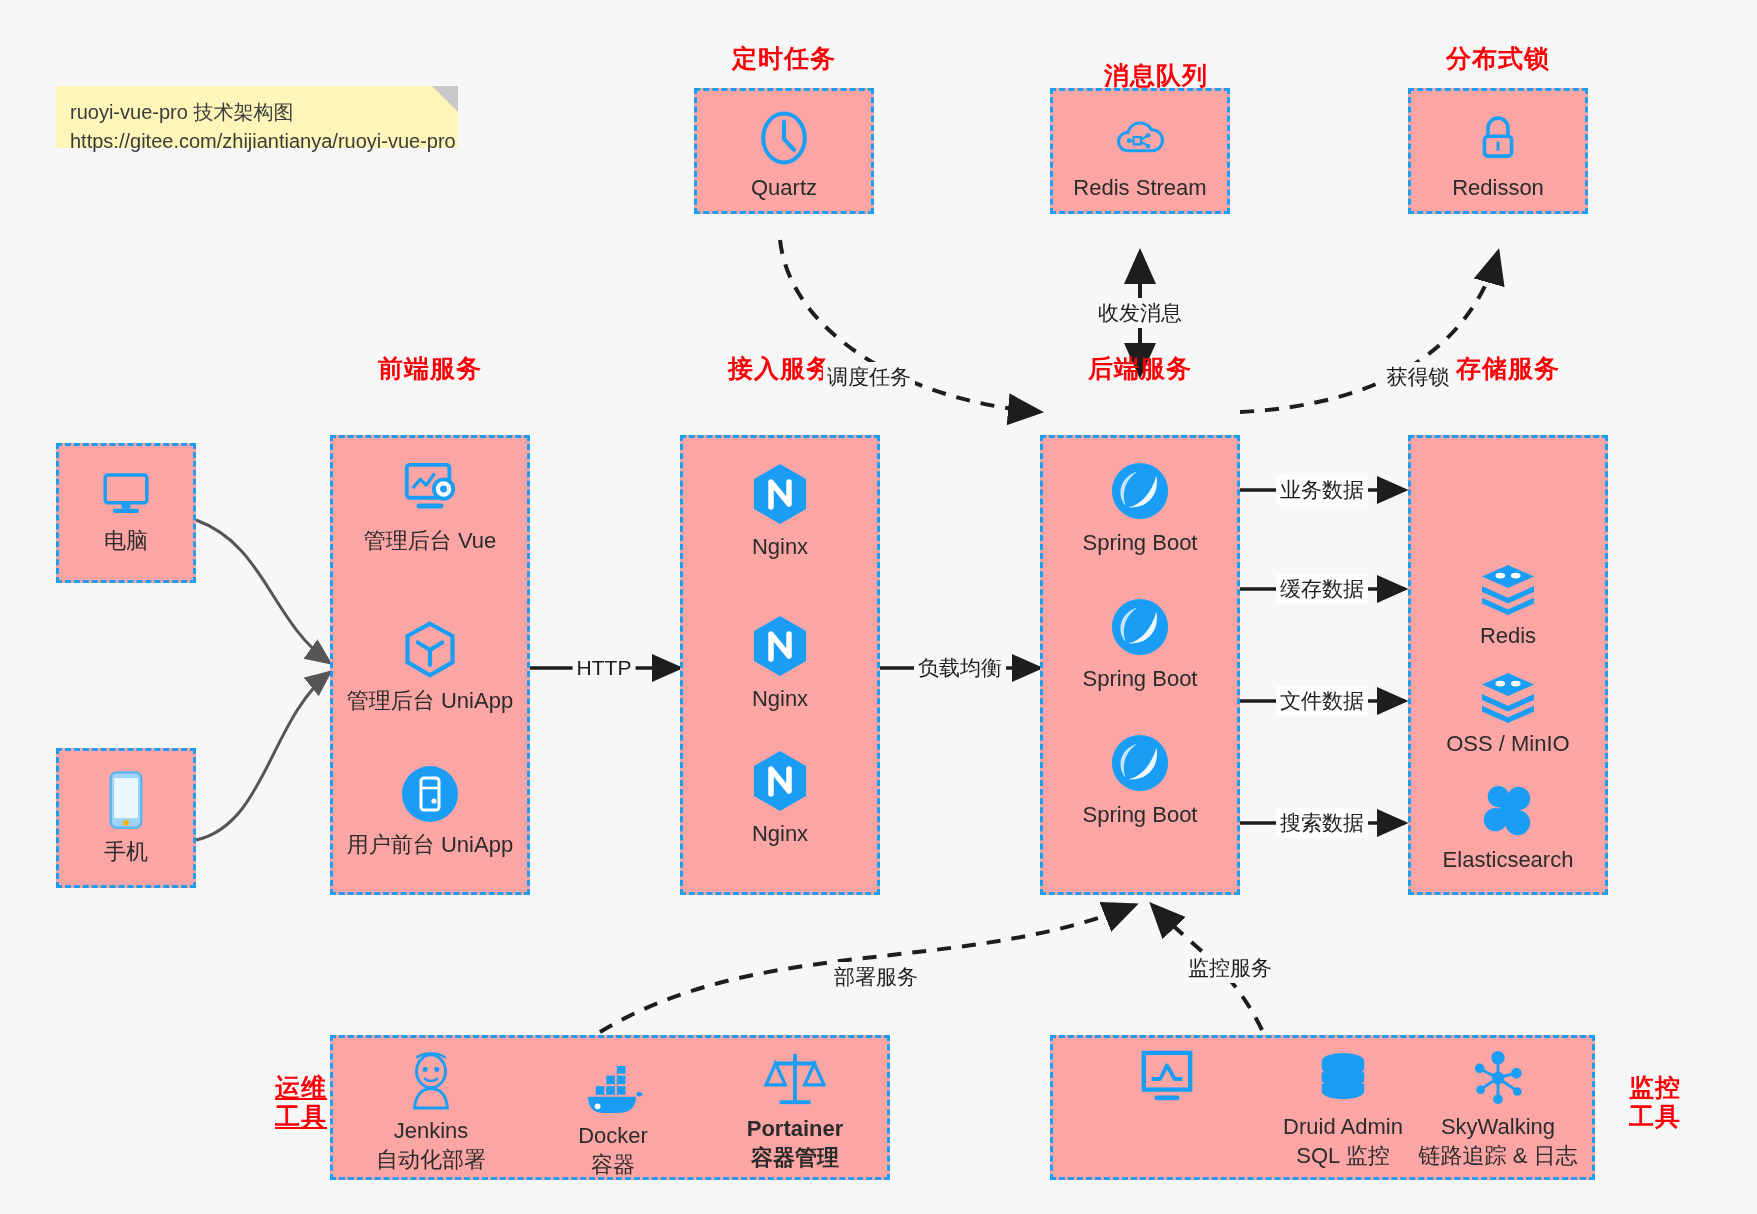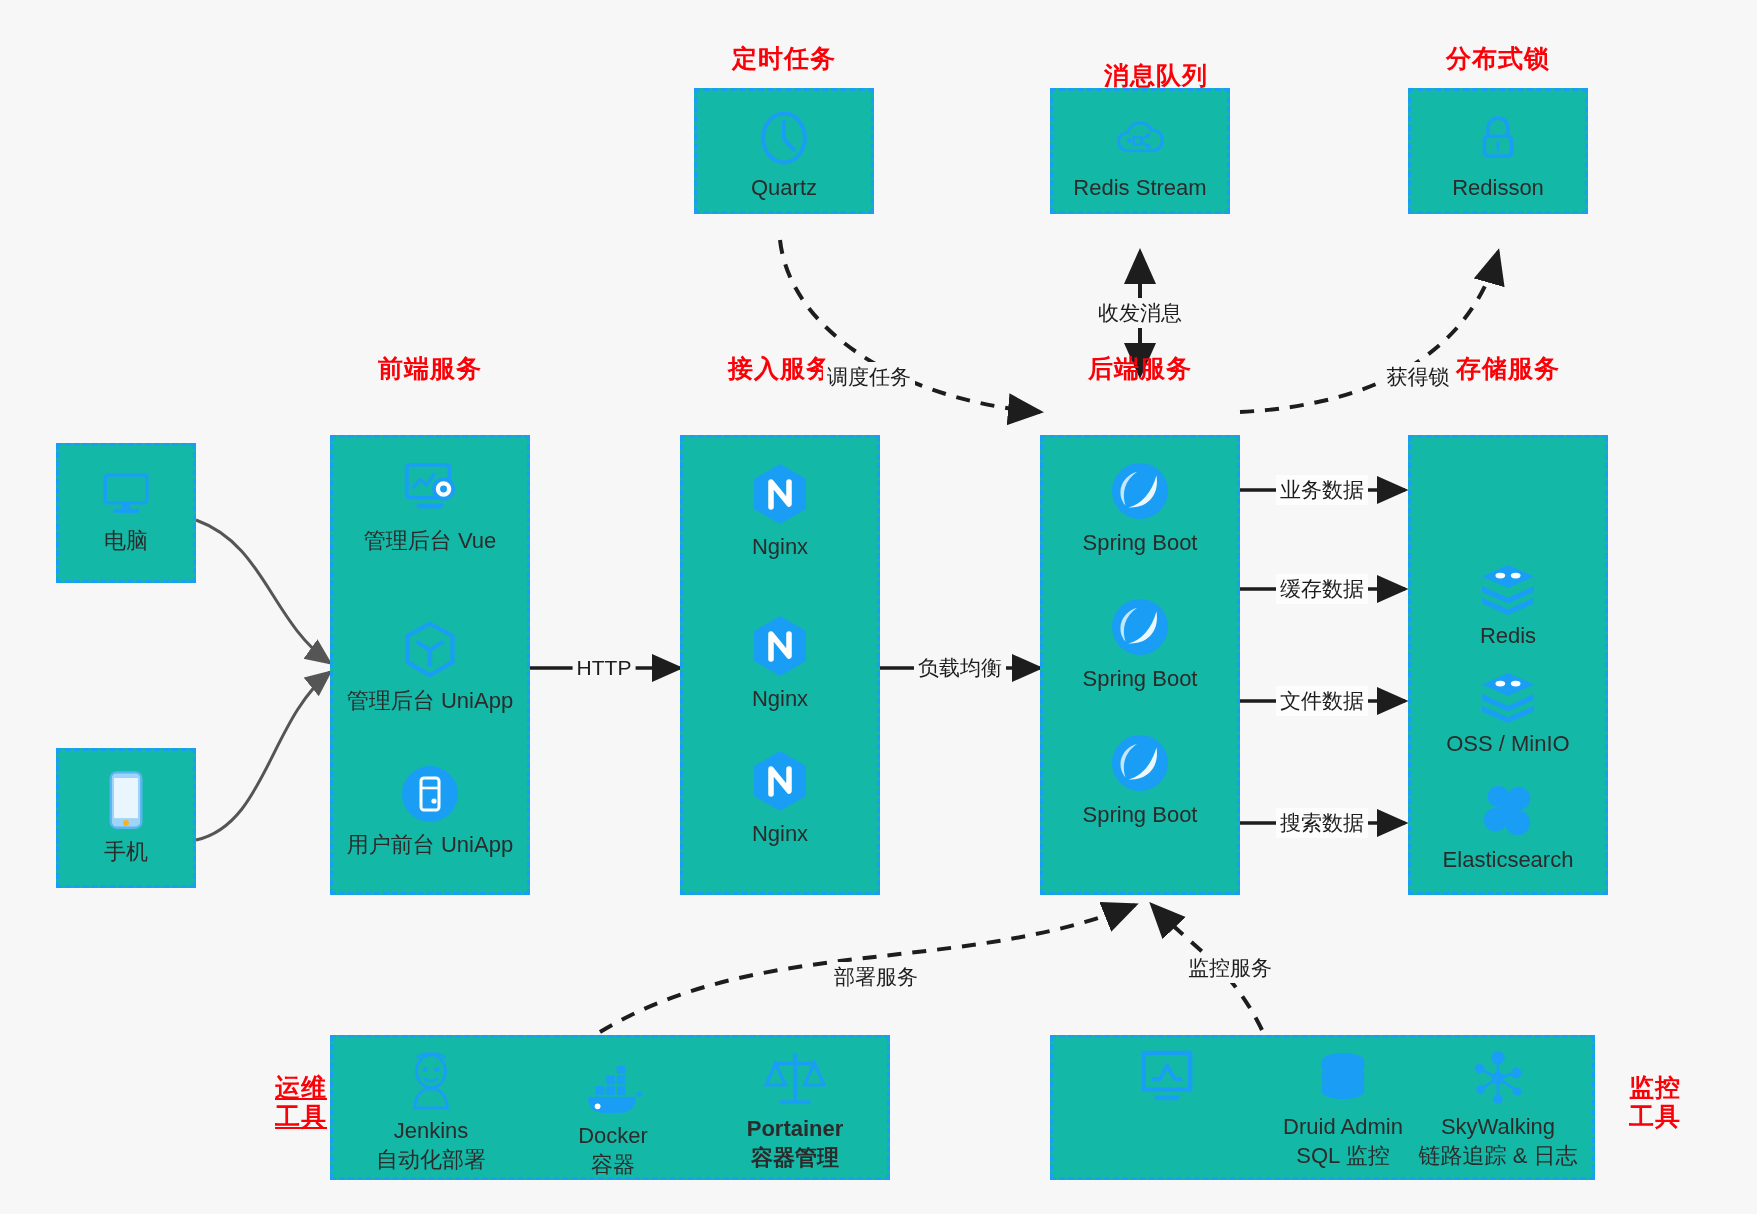--- a/index.html
+++ b/index.html
@@ -9,21 +9,21 @@
     font-family:"Liberation Sans","DejaVu Sans",sans-serif;
     position:relative;overflow:hidden;
   }
   #canvas{position:absolute;inset:0;}
   svg.wires{position:absolute;left:0;top:0;width:1757px;height:1214px;pointer-events:none;}
 
   
   .gbox{
     position:absolute;
     border:3px dashed #1a9ef5;
-    background:#14b8a6;
+    background:#fca5a5;
     box-sizing:border-box;
   }
   .gtitle{
     position:absolute;
     color:#fb0007;
     font-weight:bold;
     font-size:25px;
     letter-spacing:1px;
     text-align:center;
     white-space:nowrap;
@@ -106,20 +106,25 @@
     <path d="M1140,375 L1140,252" fill="none" stroke="#1d1d1d" stroke-width="4" stroke-dasharray="14 11" marker-end="url(#ah)"></path>
     <path d="M1140,252 L1140,375" fill="none" stroke="#1d1d1d" stroke-width="4" stroke-dasharray="14 11" marker-end="url(#ah)"></path>
 
     <path d="M1240,412 C1380,405 1470,350 1498,252" fill="none" stroke="#1d1d1d" stroke-width="4" stroke-dasharray="14 11" marker-end="url(#ah)"></path>
 
     <path d="M600,1032 C760,935 960,975 1135,905" fill="none" stroke="#1d1d1d" stroke-width="4" stroke-dasharray="14 11" marker-end="url(#ah)"></path>
 
     <path d="M1262,1030 C1230,965 1195,950 1152,905" fill="none" stroke="#1d1d1d" stroke-width="4" stroke-dasharray="14 11" marker-end="url(#ah)"></path>
   </svg>
 
+  <div id="note">
+    <div class="fold"></div>
+    <div>ruoyi-vue-pro 技术架构图</div>
+    <div>https://gitee.com/zhijiantianya/ruoyi-vue-pro</div>
+  </div>
 
   <div class="gtitle" style="left:694px;top:42px;width:180px;">定时任务</div>
   <div class="gbox" style="left:694px;top:88px;width:180px;height:126px;">
     <div class="node" style="top:18px;">
       <svg class="ico" width="58" height="58" viewBox="0 0 64 64">
         <ellipse cx="32" cy="32" rx="23" ry="27" fill="none" stroke="#1a9ef5" stroke-width="4.5"></ellipse>
         <path d="M32 14 L32 33 L43 45" fill="none" stroke="#1a9ef5" stroke-width="4.5" stroke-linecap="round"></path>
       </svg>
       <div class="cap">Quartz</div>
     </div>

